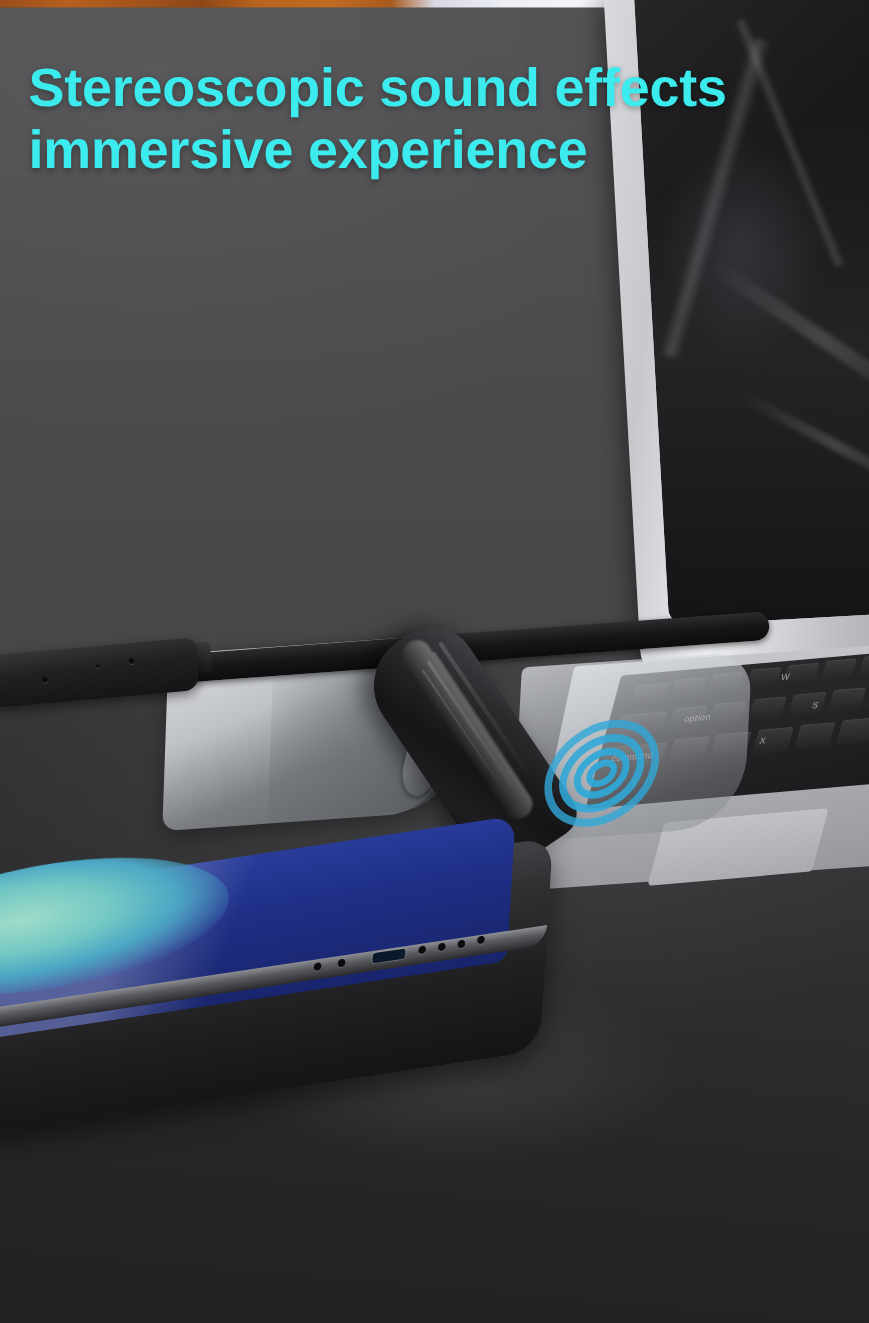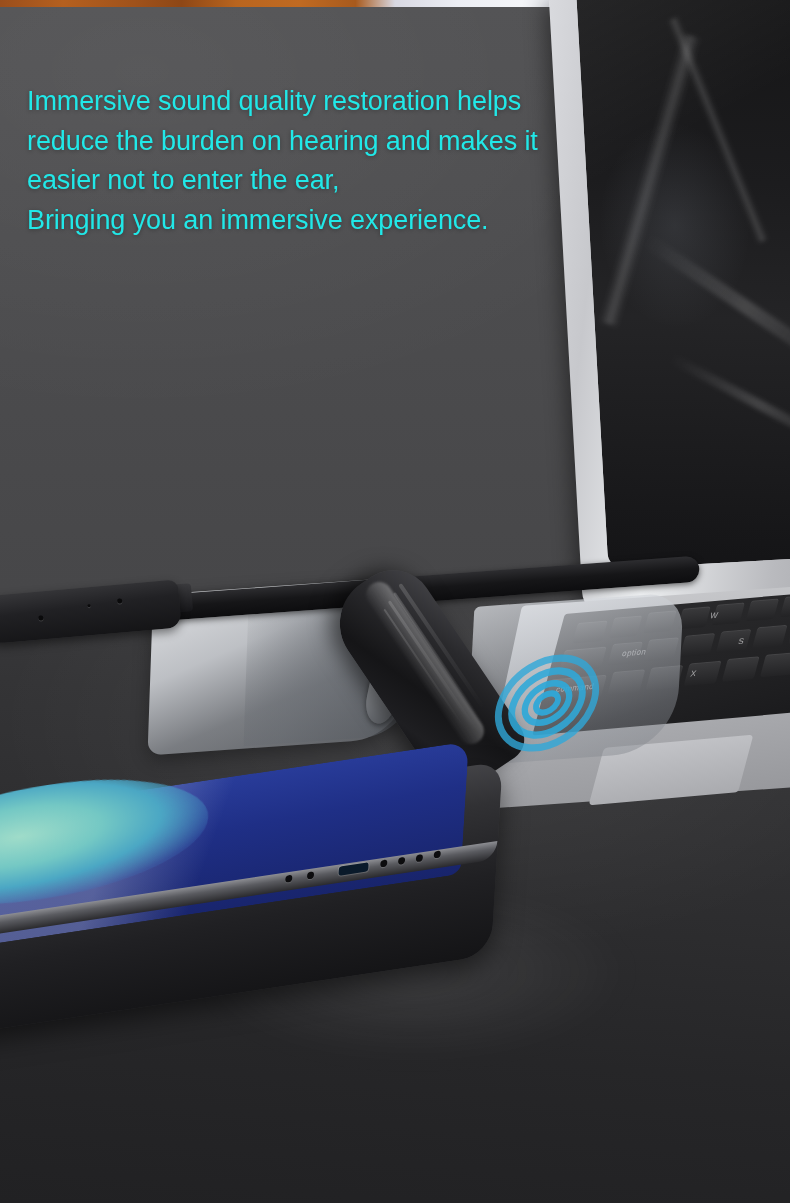--- a/index.html
+++ b/index.html
@@ -360,19 +360,17 @@
     <div class="port" style="left:420px; top:2px; width:30px; height:9px;"></div>
     <div class="grille" style="left:366px; top:3px;"></div>
     <div class="grille" style="left:388px; top:3px;"></div>
     <div class="grille" style="left:462px; top:2px;"></div>
     <div class="grille" style="left:480px; top:2px;"></div>
     <div class="grille" style="left:498px; top:2px;"></div>
     <div class="grille" style="left:516px; top:1px;"></div>
   </div>
 
   <div id="copy">
-    <p id="subcopy">Immersive sound quality restoration helps
-reduce the burden on hearing and makes it
-easier not to enter the ear,
-Bringing you an immersive experience.</p>
+    <h1 id="headline">Stereoscopic sound effects
+immersive experience</h1>
   </div>
 
 </div>
 
 </body></html>

